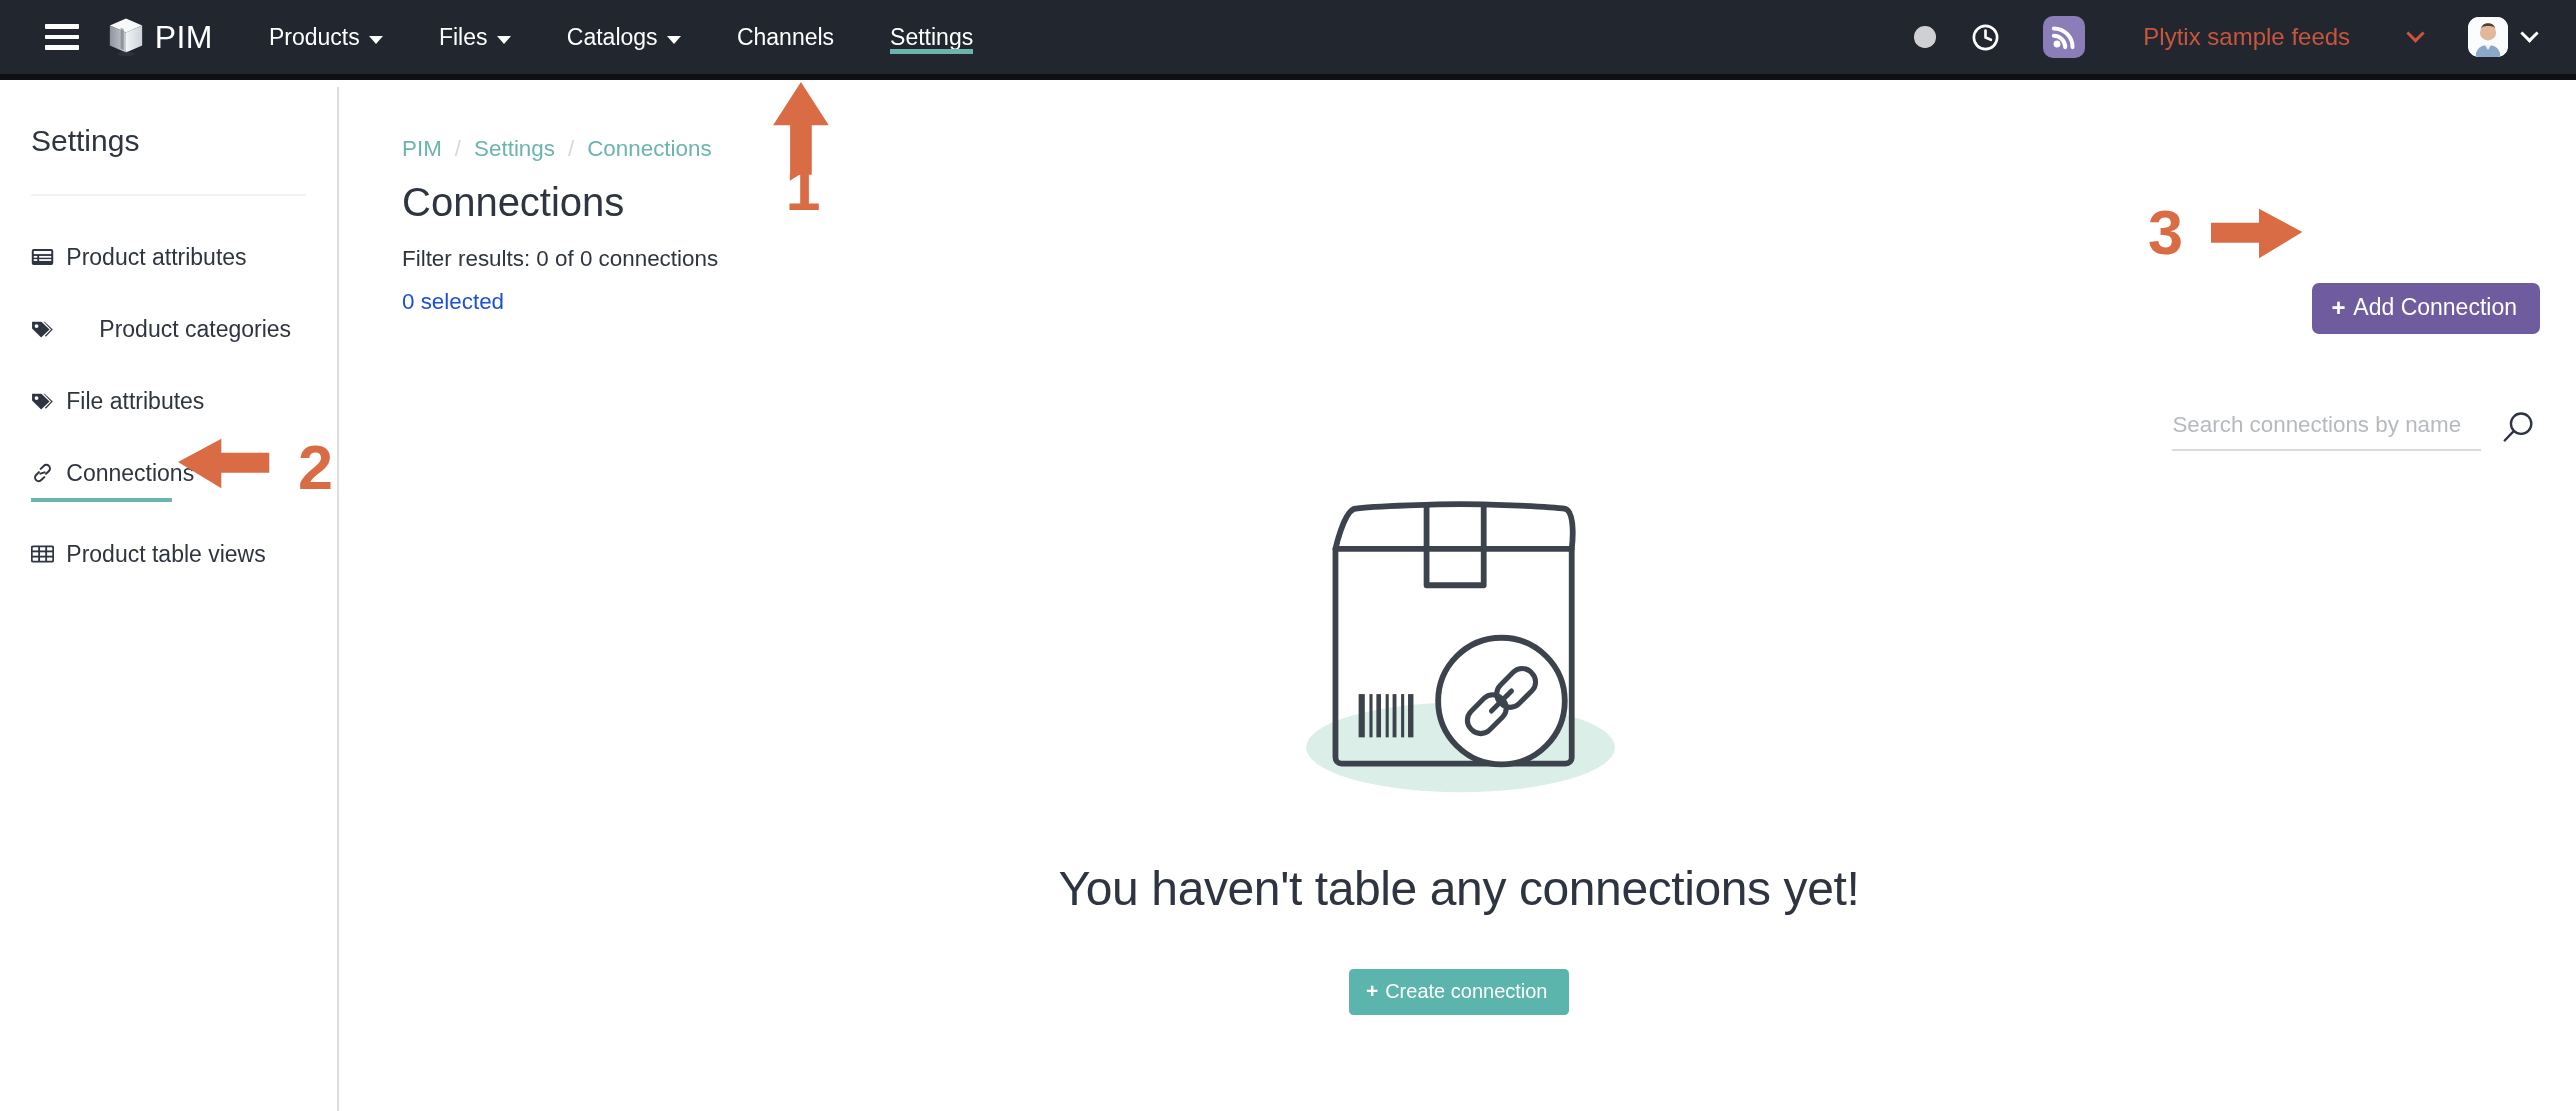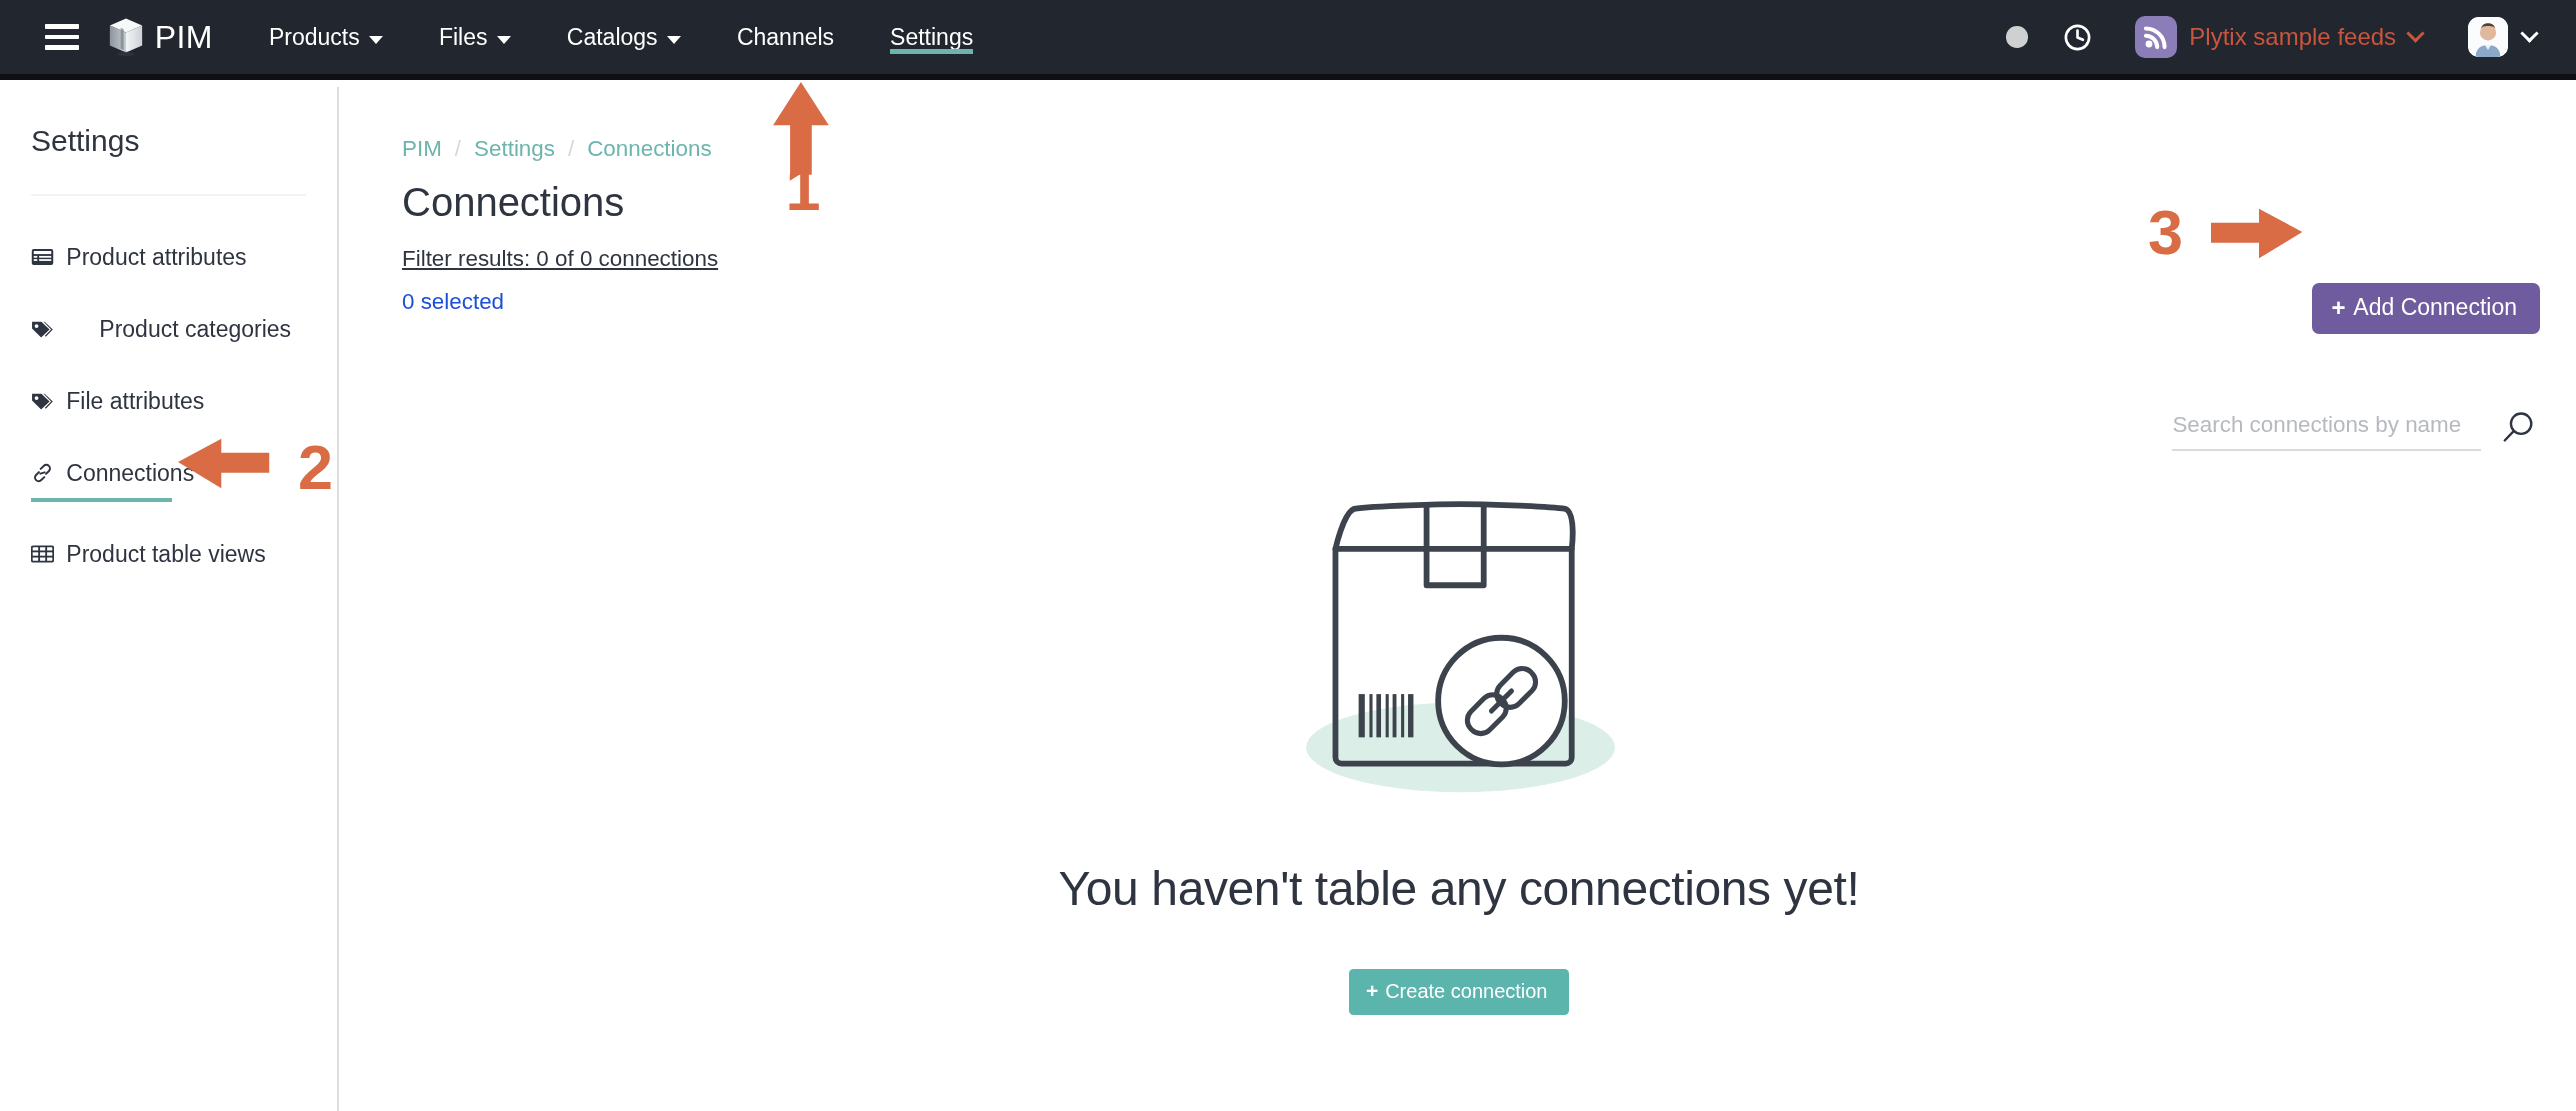--- a/index.html
+++ b/index.html
@@ -53,21 +53,21 @@
 
   .nav-right {
     margin-left: auto; display: flex; align-items: center;
     height: 100%; padding-right: 40px;
   }
   .status-dot {
     width: 21.6px; height: 21.6px; border-radius: 50%;
     background: #cfd0d2; margin-right: 34px; cursor: pointer;
   }
   .clock-icon { margin-right: 42px; cursor: pointer; display: flex; align-items: center; }
-  .feed-chip { display: flex; align-items: center; cursor: pointer; margin-right: 46px; }
+  .feed-chip { display: flex; align-items: center; cursor: pointer; margin-right: 46px; gap: 46px; }
   .feed-icon {
     width: 42px; height: 42px; border-radius: 10px;
     background: #8a7db8; margin-right: 12.4px;
     display: flex; align-items: center; justify-content: center;
   }
   .feed-label { color: #c8553d; font-size: 24px; }
   .chev {
     display: inline-block; margin-left: 12.4px;
     width: 13px; height: 13px;
     border-right: 3.1px solid #c8553d; border-bottom: 3.1px solid #c8553d;
@@ -135,21 +135,21 @@
   }
   .breadcrumb a { color: #6cb5ae; text-decoration: none; cursor: pointer; }
   .breadcrumb .sep { color: #d5d7da; margin: 0 13px; }
 
   .page-title {
     position: absolute; top: 93px; left: 60px;
     font-size: 40px; color: #2e3440; font-weight: 400;
   }
   .filter-text {
     position: absolute; top: 159px; left: 60px;
-    font-size: 22.4px; color: #2e3440; text-decoration: underline;
+    font-size: 22.4px; color: #2e3440;
   }
   .selected-text {
     position: absolute; top: 202px; left: 60px;
     font-size: 22.4px; color: #1d4ed8;
   }
 
   .add-btn {
     position: absolute; top: 196px; right: 36px;
     background: #6f5c9e; color: #ffffff;
     border: none; border-radius: 7px;

